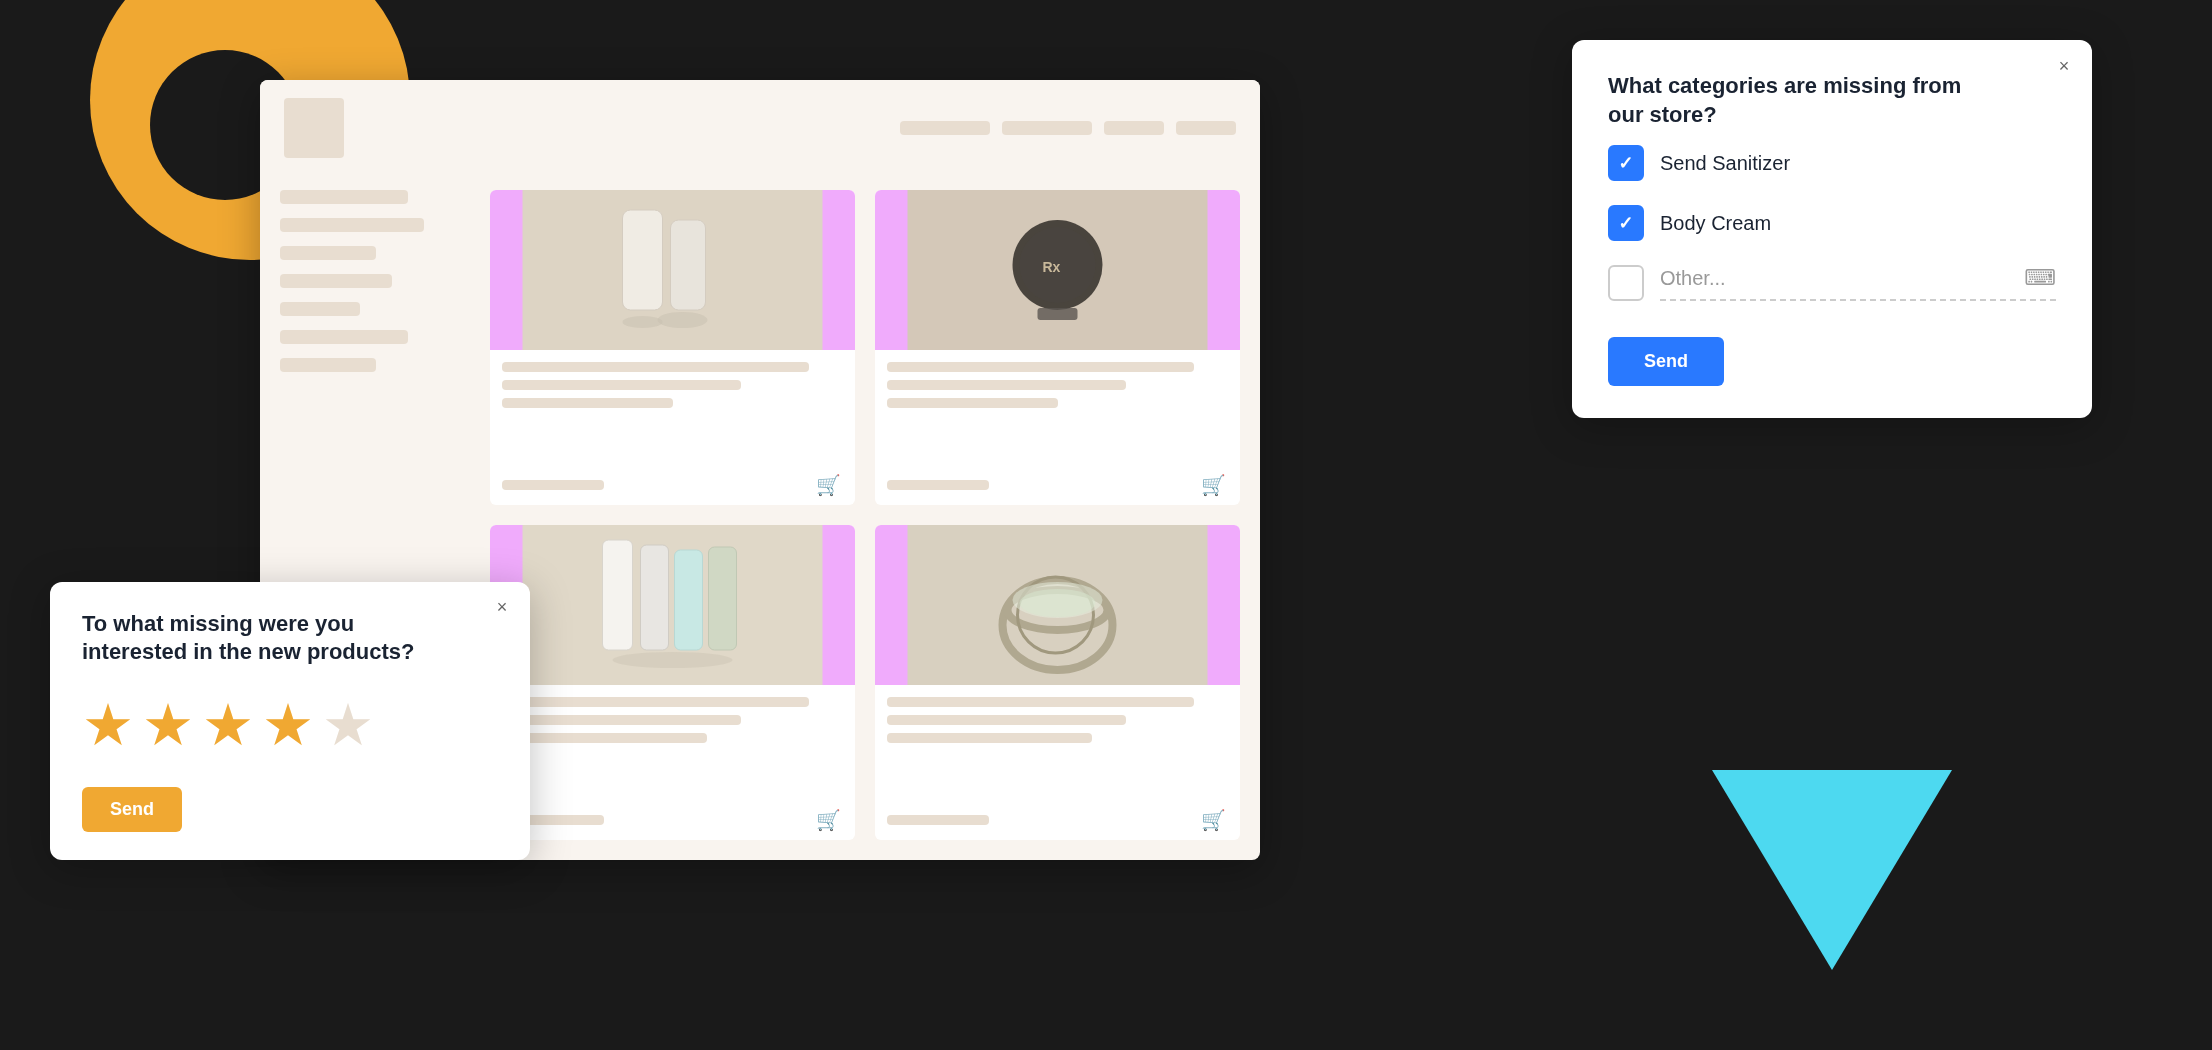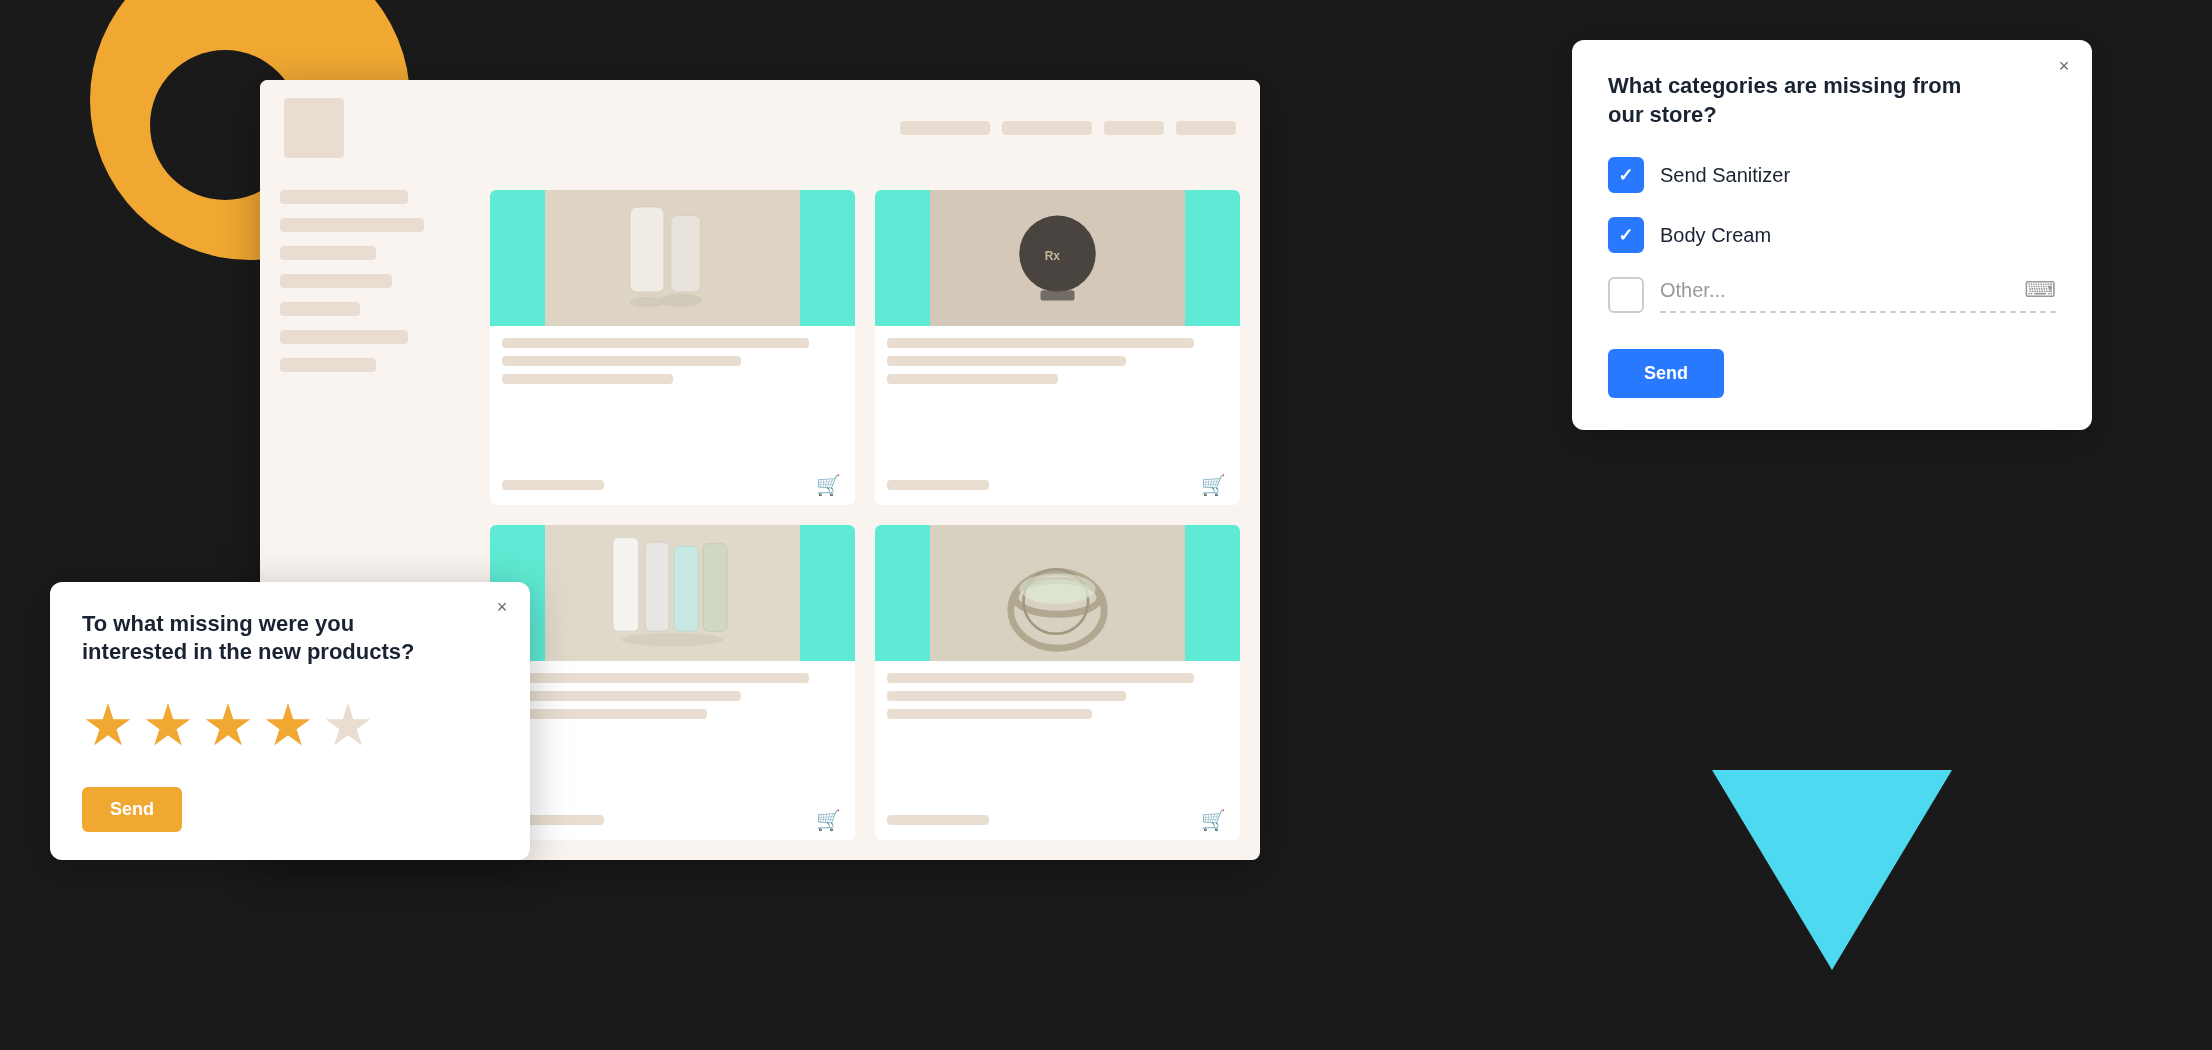--- a/index.html
+++ b/index.html
@@ -121,22 +121,22 @@
 
     .product-card {
       background: #fff;
       border-radius: 6px;
       overflow: hidden;
       display: flex;
       flex-direction: column;
     }
     .product-img {
       width: 100%;
-      height: 136px;
-      background: #5eead4;
+      height: 160px;
+      background: #f0abfc;
       overflow: hidden;
       display: flex;
       align-items: center;
     }
     .product-info {
       padding: 12px;
       flex: 1;
       display: flex;
       flex-direction: column;
       gap: 8px;
@@ -245,21 +245,21 @@
       justify-content: center;
       cursor: pointer;
       color: #666;
       font-size: 18px;
     }
     .check-title {
       font-size: 22px;
       font-weight: 700;
       color: #1a2332;
       line-height: 1.3;
-      margin-bottom: 28px;
+      margin-bottom: 16px;
       max-width: 360px;
     }
     .check-options {
       display: flex;
       flex-direction: column;
       gap: 24px;
       margin-bottom: 28px;
     }
     .check-option {
       display: flex;

